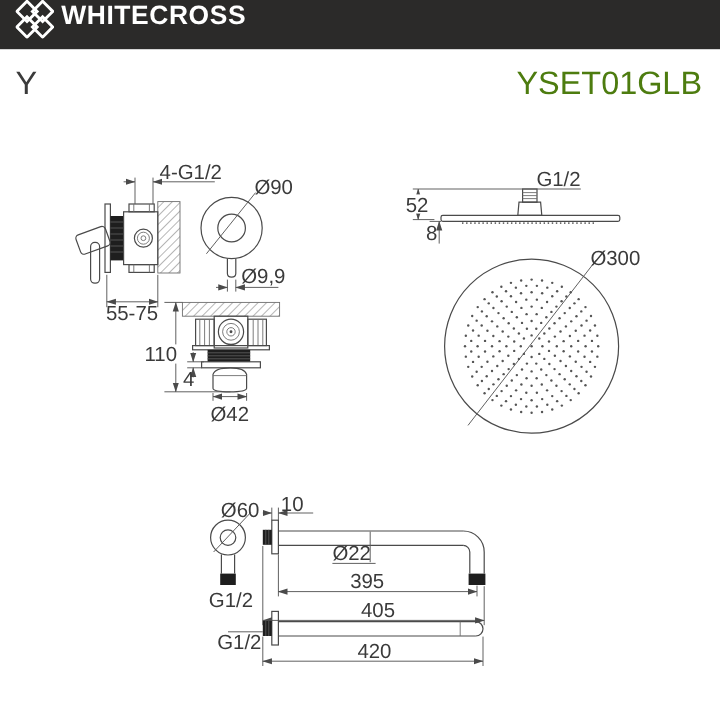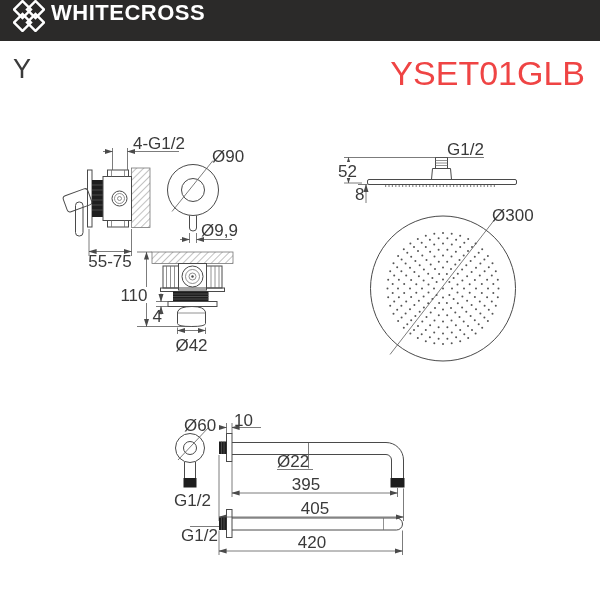--- a/index.html
+++ b/index.html
@@ -4,21 +4,21 @@
 <style>
   html,body{margin:0;padding:0;}
   body{width:600px;height:600px;position:relative;background:#ffffff;overflow:hidden;
        font-family:"Liberation Sans",sans-serif;}
   .header{position:absolute;left:0;top:0;width:600px;height:41px;background:#2b2a29;
           display:flex;align-items:flex-start;}
   .logo{margin-left:13px;width:32px;height:32px;flex:0 0 auto;}
   .brand{color:#ffffff;font-size:22px;font-weight:bold;letter-spacing:0.5px;margin-left:6px;}
   .titlerow{position:absolute;left:0;top:50px;width:600px;height:40px;}
   .series{position:absolute;left:13px;top:4px;font-size:27px;color:#3b3b3b;}
-  .model{position:absolute;right:15px;top:4px;font-size:34px;color:#ef4444;}
+  .model{position:absolute;right:15px;top:4px;font-size:27px;color:#4d7c0f;}
   svg.sheet{position:absolute;left:0;top:95px;}
   .ln{stroke:#4a4a4a;stroke-width:1;fill:none;}
   .thin{stroke:#6e6e6e;stroke-width:0.75;fill:none;}
   .dim{stroke:#5a5a5a;stroke-width:0.8;fill:none;}
   .dark{fill:#1e1e1e;stroke:none;}
   .ridge{stroke:#5e5e5e;stroke-width:0.7;}
   .dimtxt{font:17px "Liberation Sans",sans-serif;fill:#3a3a3a;}
   .nozzles{fill:#555555;}
 </style>
 </head>

